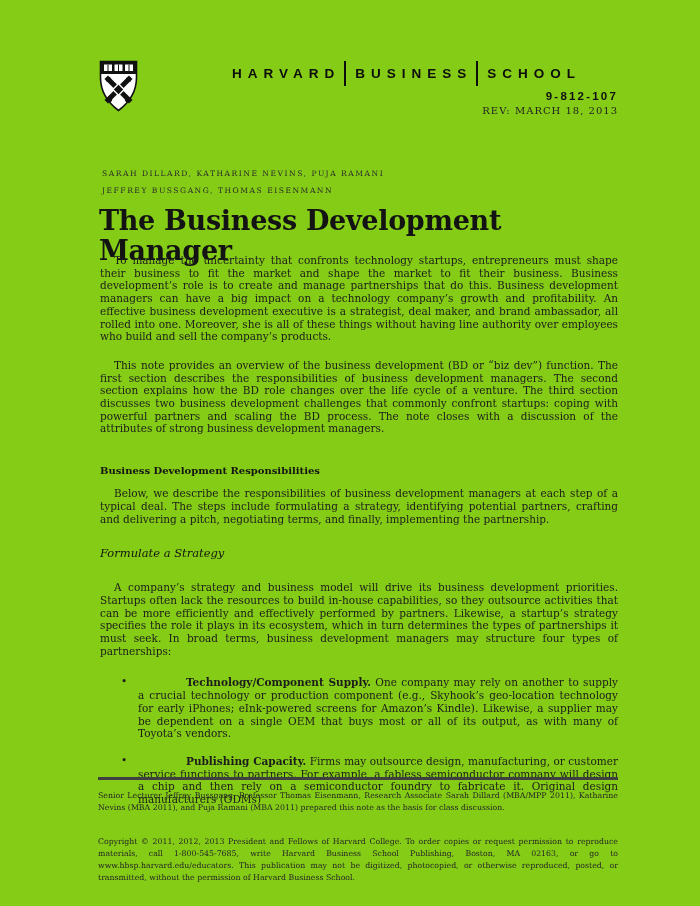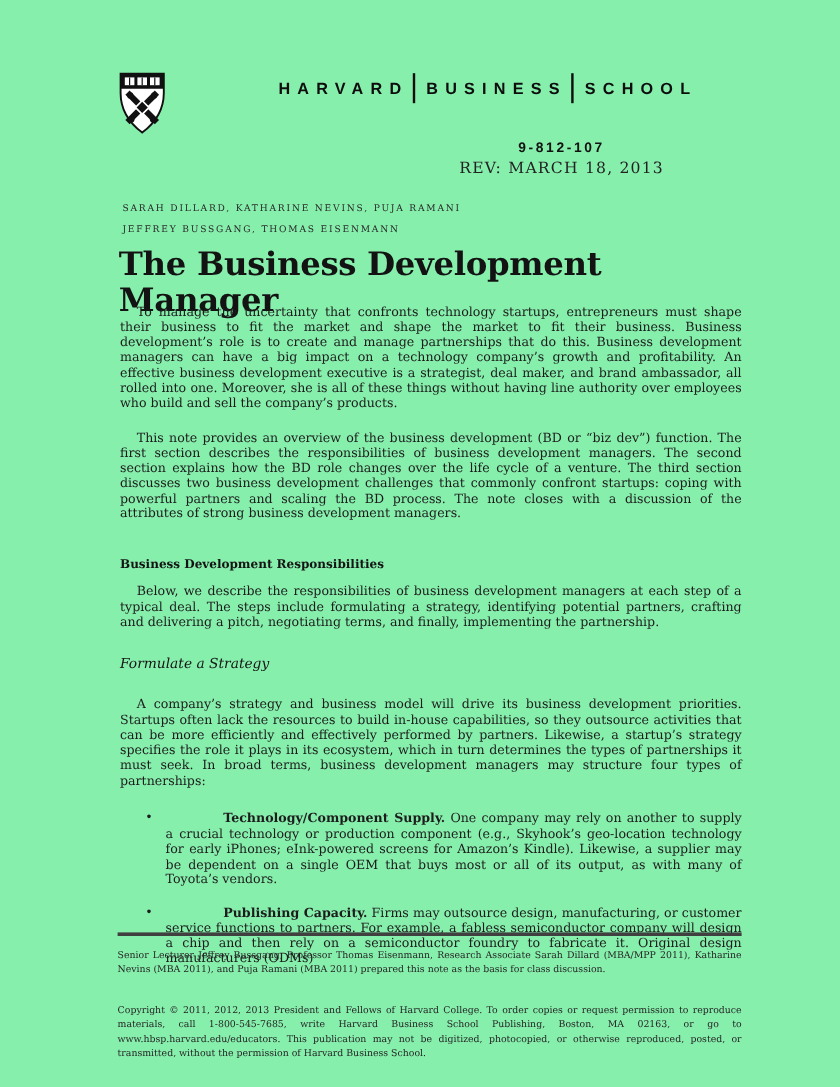--- a/index.html
+++ b/index.html
@@ -1,37 +1,37 @@
 <!DOCTYPE html>
 <html><head>
 <meta charset="utf-8">
 <style>
   html, body { margin:0; padding:0; background:#ffffff; }
   .page {
-    position:relative; width:700px; height:906px; background:#86efac;
+    position:relative; width:700px; height:906px; background:#84cc16;
     font-family:"DejaVu Serif", serif; color:#1c1c1c; overflow:hidden;
     box-sizing:border-box;
   }
 
   
   .shield { position:absolute; left:99px; top:60px; width:39px; height:52px; }
   .wordmark {
     position:absolute; left:232px; top:60px; height:26px;
     display:flex; align-items:center; gap:9px;
     font-family:"Liberation Sans", sans-serif; font-weight:bold;
     font-size:13.5px; letter-spacing:6px; color:#0d0d0d; white-space:nowrap;
   }
   .wordmark .bar { width:2px; height:25px; background:#0d0d0d; margin-left:-5px; }
 
-  .docnum { position:absolute; left:318px; top:118px; width:300px; text-align:center; }
+  .docnum { position:absolute; left:318px; top:90px; width:300px; text-align:right; }
   .docnum .num {
     font-family:"Liberation Sans", sans-serif; font-weight:bold;
     font-size:11.5px; letter-spacing:2.2px; color:#111;
   }
-  .docnum .rev { margin-top:3px; font-size:13px; letter-spacing:1px; color:#222; }
+  .docnum .rev { margin-top:3px; font-size:10px; letter-spacing:1px; color:#222; }
 
   
   .byline {
     position:absolute; left:102px; top:165px;
     font-size:7.6px; letter-spacing:1.5px; line-height:17px; color:#2b2b2b;
     white-space:nowrap;
   }
   .title {
     position:absolute; left:99px; top:206px; width:520px;
     font-size:27px; font-weight:bold; letter-spacing:-0.3px; color:#131313;

